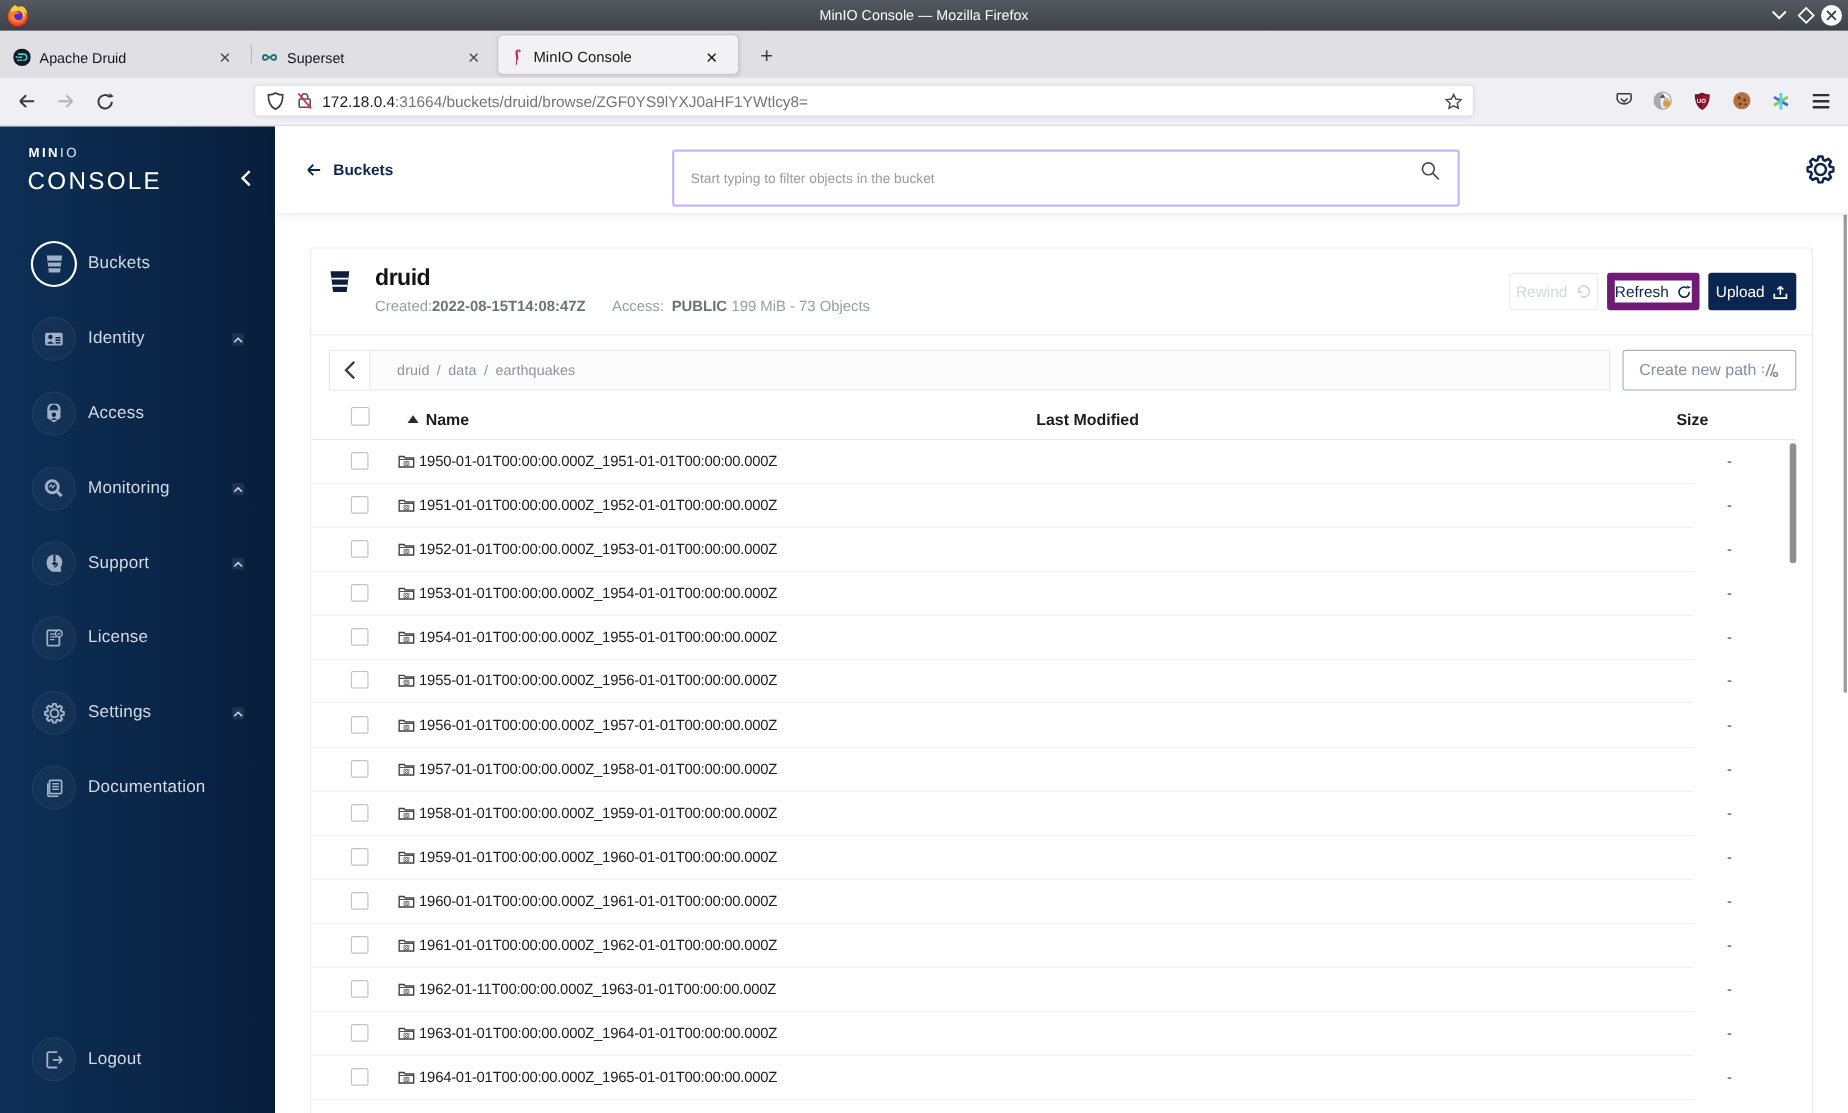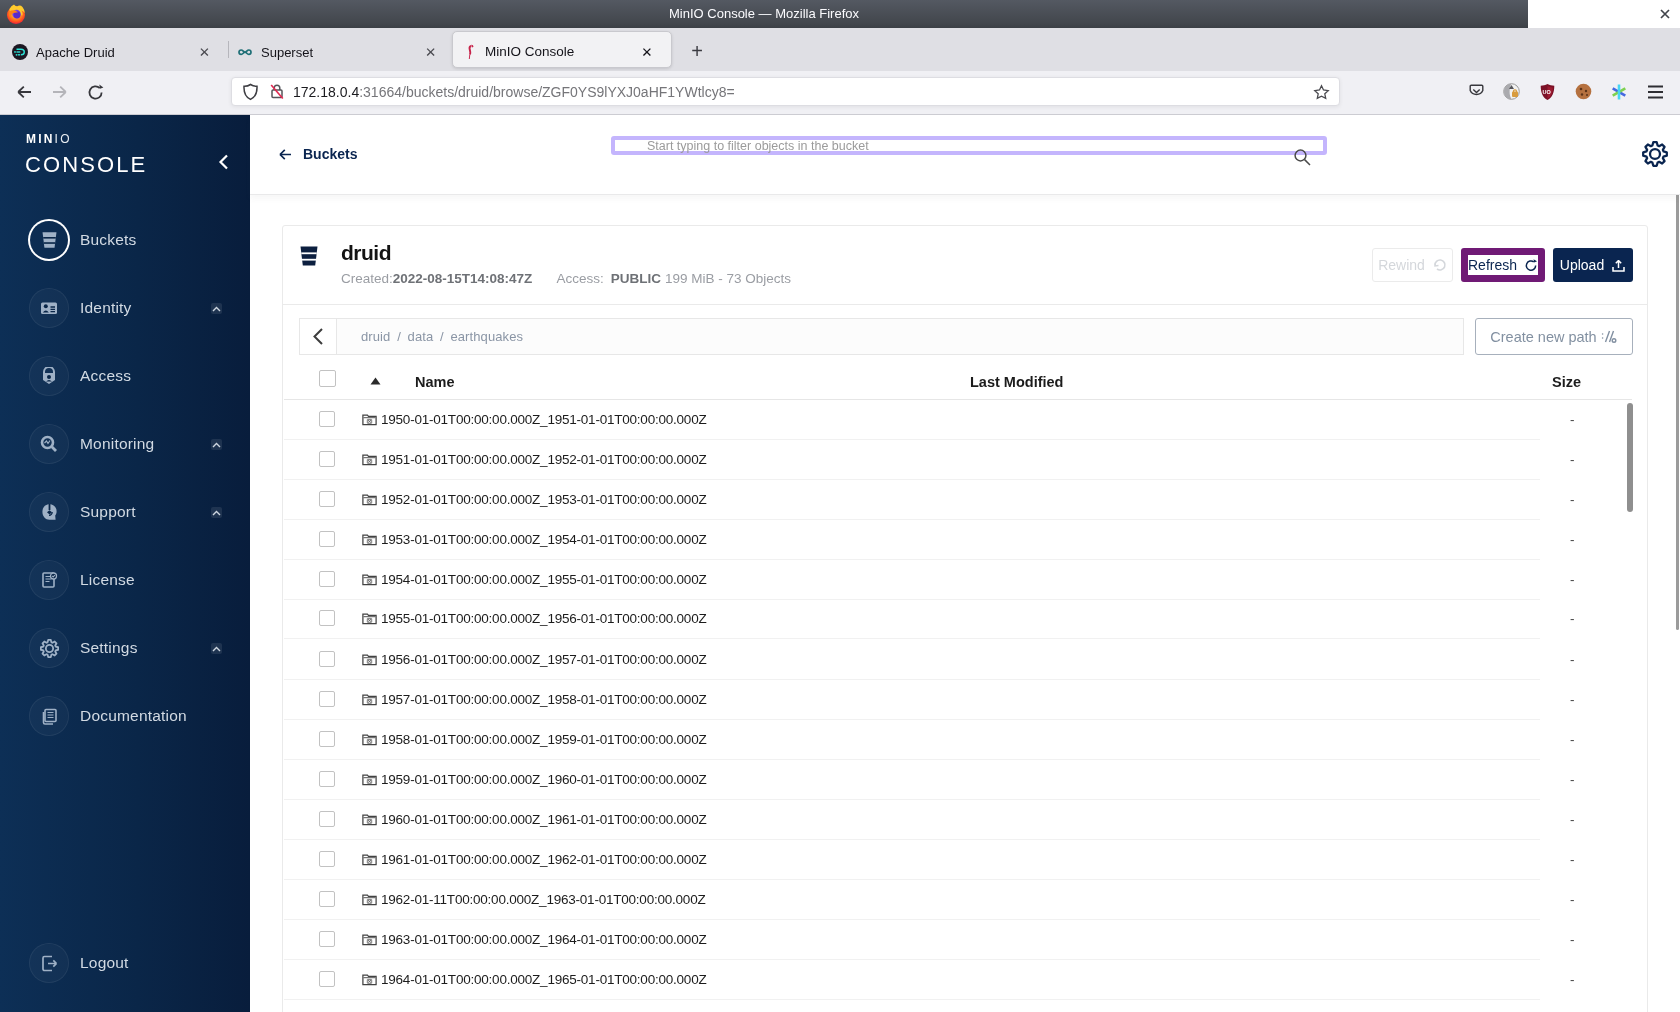--- a/index.html
+++ b/index.html
@@ -1,19 +1,19 @@
 <!DOCTYPE html>
 <html><head><meta charset="utf-8">
 <style>
 * { margin:0; padding:0; box-sizing:border-box; }
 html,body { width:1680px; height:1012px; overflow:hidden; font-family:"Liberation Sans", sans-serif; background:#fff; }
 .abs { position:absolute; }
 
 
-#titlebar { position:absolute; left:0; top:0; width:1528px; height:28px;
+#titlebar { position:absolute; left:0; top:0; width:1680px; height:28px;
   background:linear-gradient(#545962,#42464c 85%,#3b3f45); }
 #titlebar .wtitle { position:absolute; left:0; right:0; top:6px; text-align:center;
   color:#fbfbfe; font-size:13px; }
 #tabbar { position:absolute; left:0; top:28px; width:1680px; height:43px; background:#dfdfe4; }
 .tab { position:absolute; top:4px; height:40px; display:flex; align-items:center; color:#15141a; font-size:13px; }
 .fav { margin-right:8px; width:16px; height:16px; flex:0 0 16px; }
 .tab .x { color:#4a4a50; font-size:13.5px; margin-left:14px; }
 #activetab { position:absolute; left:452px; top:3px; width:220px; height:37px; background:#f2f2f4;
   border:1px solid #c9c9ce; border-radius:5px; box-shadow:0 1px 3px rgba(0,0,0,.12); display:flex; align-items:center; padding:4px 10px 0 10px; white-space:nowrap;
   font-size:13.5px; color:#15141a; }
@@ -35,40 +35,40 @@
 .mcirc { width:38px; height:38px; border-radius:50%; background:rgba(255,255,255,.03);
   box-shadow:0 0 0 1px rgba(255,255,255,.09); display:flex; align-items:center; justify-content:center; }
 .mcirc.active { box-shadow:0 0 0 2px #fff; background:transparent; }
 .mlabel { color:#d2dae3; font-size:15.5px; margin-left:12px; letter-spacing:.2px; }
 .caret { position:absolute; left:211px; width:11px; height:11px; border-radius:2px;
   background:rgba(255,255,255,.09); display:flex; align-items:center; justify-content:center; }
 
 #main { position:absolute; left:250px; top:0; width:1430px; height:897px; background:#fff; }
 #pagehdr { position:absolute; left:0; top:0; width:1430px; height:80px; background:#fff;
   border-bottom:1px solid #e9e9ea; box-shadow:0 4px 6px rgba(90,90,90,.05); z-index:2; }
-#searchbox { position:absolute; left:361px; top:21px; width:716px; height:19px; border:4px solid #c4b5fd;
-  border-radius:3px; display:flex; align-items:center; color:#9b9b9b; font-size:12.5px; padding-left:32px; }
+#searchbox { position:absolute; left:361px; top:21px; width:716px; height:52px; border:2px solid #c4b5fd;
+  border-radius:3px; display:flex; align-items:center; color:#9b9b9b; font-size:12.5px; padding-left:15px; }
 
 #card { position:absolute; left:32px; top:110px; width:1366px; height:900px;
   border:1px solid #eaeaea; border-radius:3px; background:#fff; }
 
 .btn { position:absolute; top:22px; height:34px; border-radius:3px; font-size:14px;
   display:flex; align-items:center; justify-content:center; }
 
 
 #crumbbox { position:absolute; left:16px; top:92px; width:1165px; height:37px; border:1px solid #e7e7e7;
   background:#fcfcfc; }
 #crumbback { position:absolute; left:0; top:0; width:37px; height:35px; background:#fff;
   border-right:1px solid #e7e7e7; display:flex; align-items:center; justify-content:center; }
 #crumbtxt { position:absolute; left:61px; top:10px; color:#8a95a5; font-size:13px; letter-spacing:.1px; }
 #newpath { position:absolute; left:1192px; top:92px; width:158px; height:37px; border:1px solid #a7b0bc;
   border-radius:3px; color:#8290a1; font-size:14.5px; display:flex; align-items:center; justify-content:center; }
 
 
-.hcell { position:absolute; top:148px; font-weight:bold; font-size:14.5px; color:#1c1c1c;margin-left:28px; }
+.hcell { position:absolute; top:148px; font-weight:bold; font-size:14.5px; color:#1c1c1c; }
 .cb { display:inline-block; width:17px; height:17px; border:1px solid #c2c2c2; border-radius:2px; background:#fff; }
 .trow { position:absolute; left:1px; width:1256px; height:40px; border-bottom:1px solid #f1f1f1; }
 .rowcb { position:absolute; left:35px; top:11px; width:16px; height:16px; }
 .ficon { position:absolute; left:77px; top:11px; }
 .fname { position:absolute; left:97px; top:12px; font-size:13.5px; color:#1c1c1c; letter-spacing:-0.22px; }
 .dash { position:absolute; left:1286px; top:12px; font-size:13.5px; color:#444; }
 </style></head>
 <body>
 
 <div id="titlebar">

